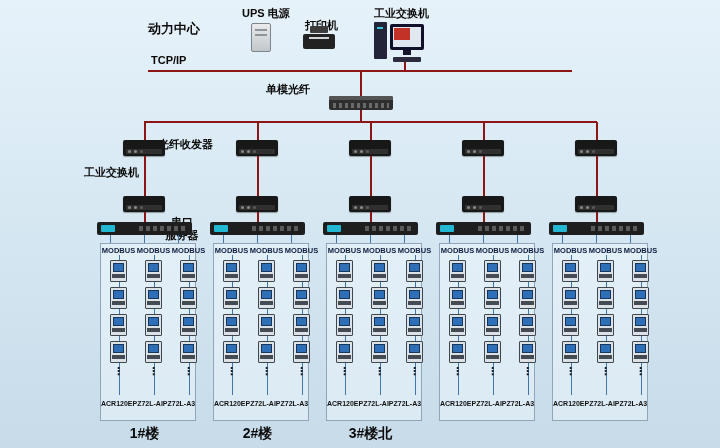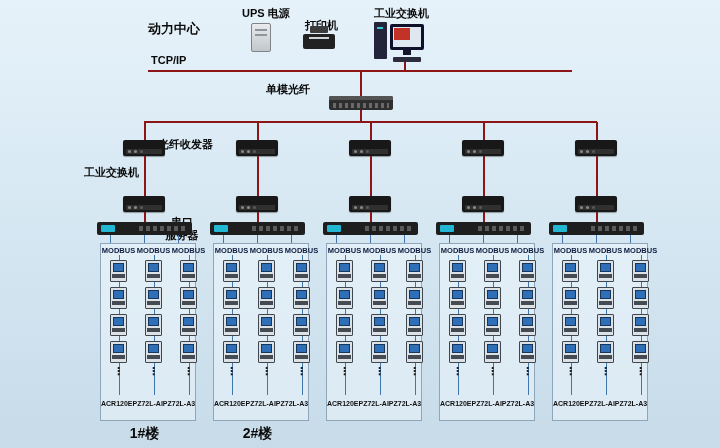--- a/index.html
+++ b/index.html
@@ -350,20 +350,21 @@
               <div class="meter-base"></div>
             </div>
         <div class="meter">
               <div class="meter-screen"></div>
               <div class="meter-base"></div>
             </div>
         <span class="dots">⋮</span>
       </div>
       <div class="model-label">ACR120EPZ72L-AIPZ72L-A3</div>
     </div>
+    <div class="building lbl">3#楼北</div>
   </div>
 
   <div class="branch" style="left: 431px;">
     <div class="line drop"></div>
     <div class="transceiver t-a">
       <div class="t-face"></div>
     </div>
     <div class="line link"></div>
     <div class="transceiver t-b">
       <div class="t-face"></div>

